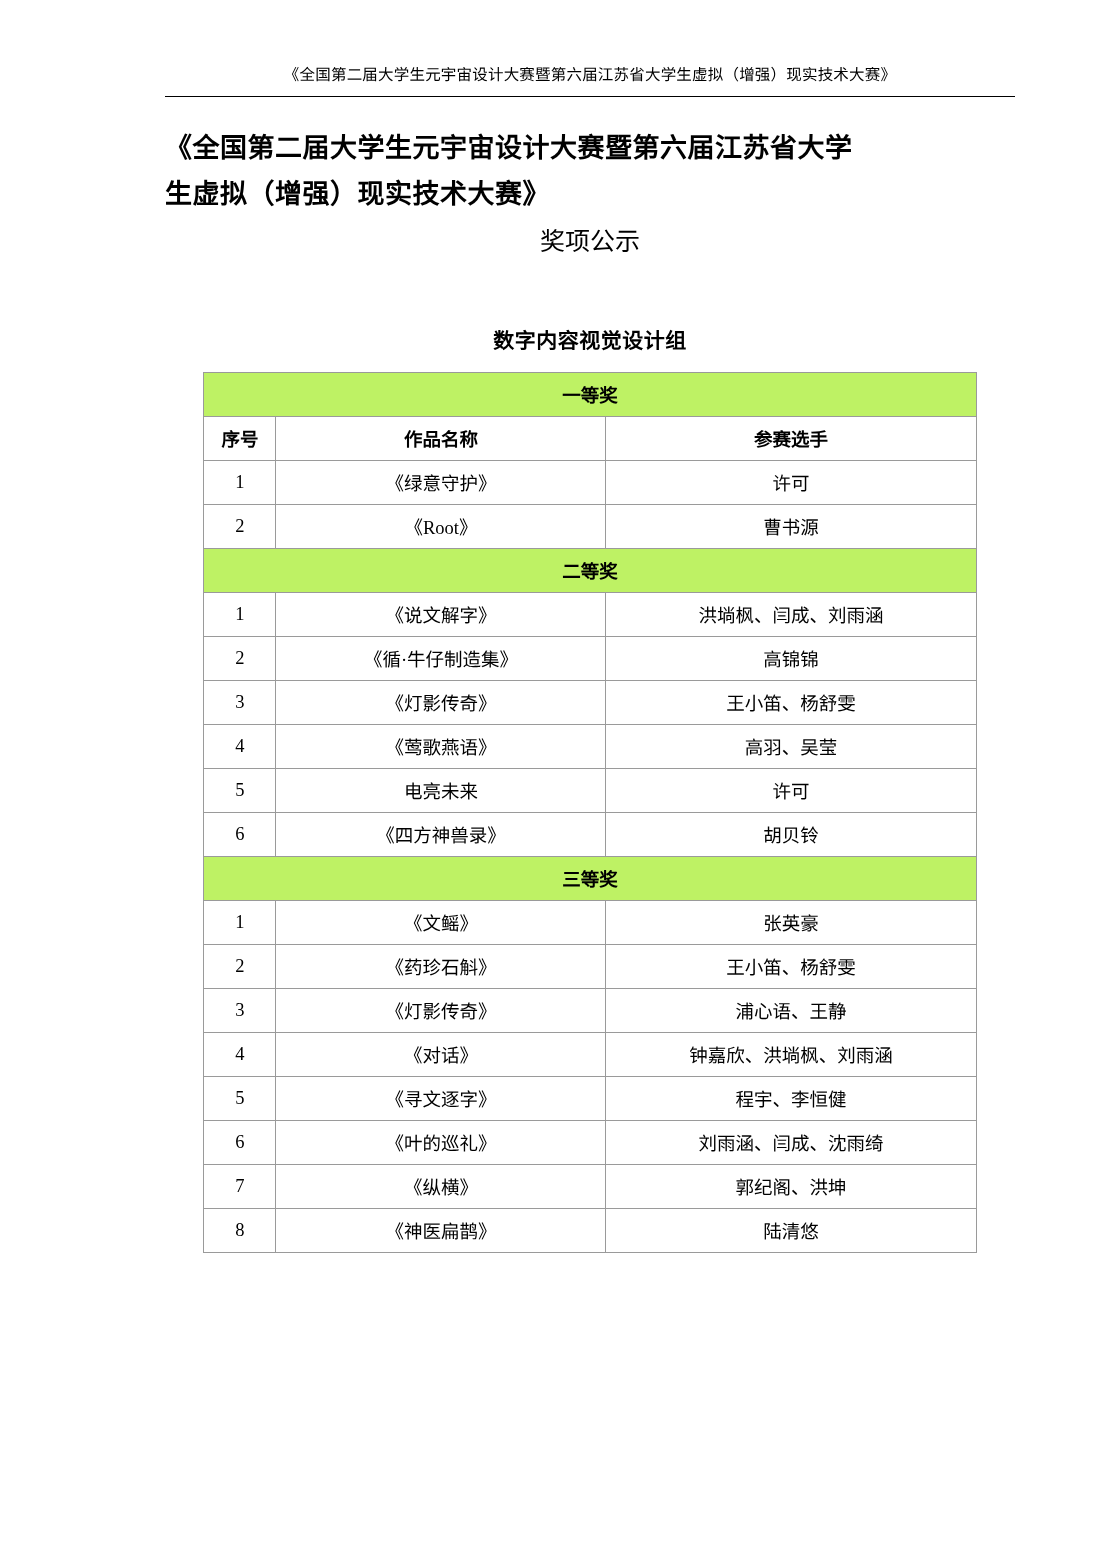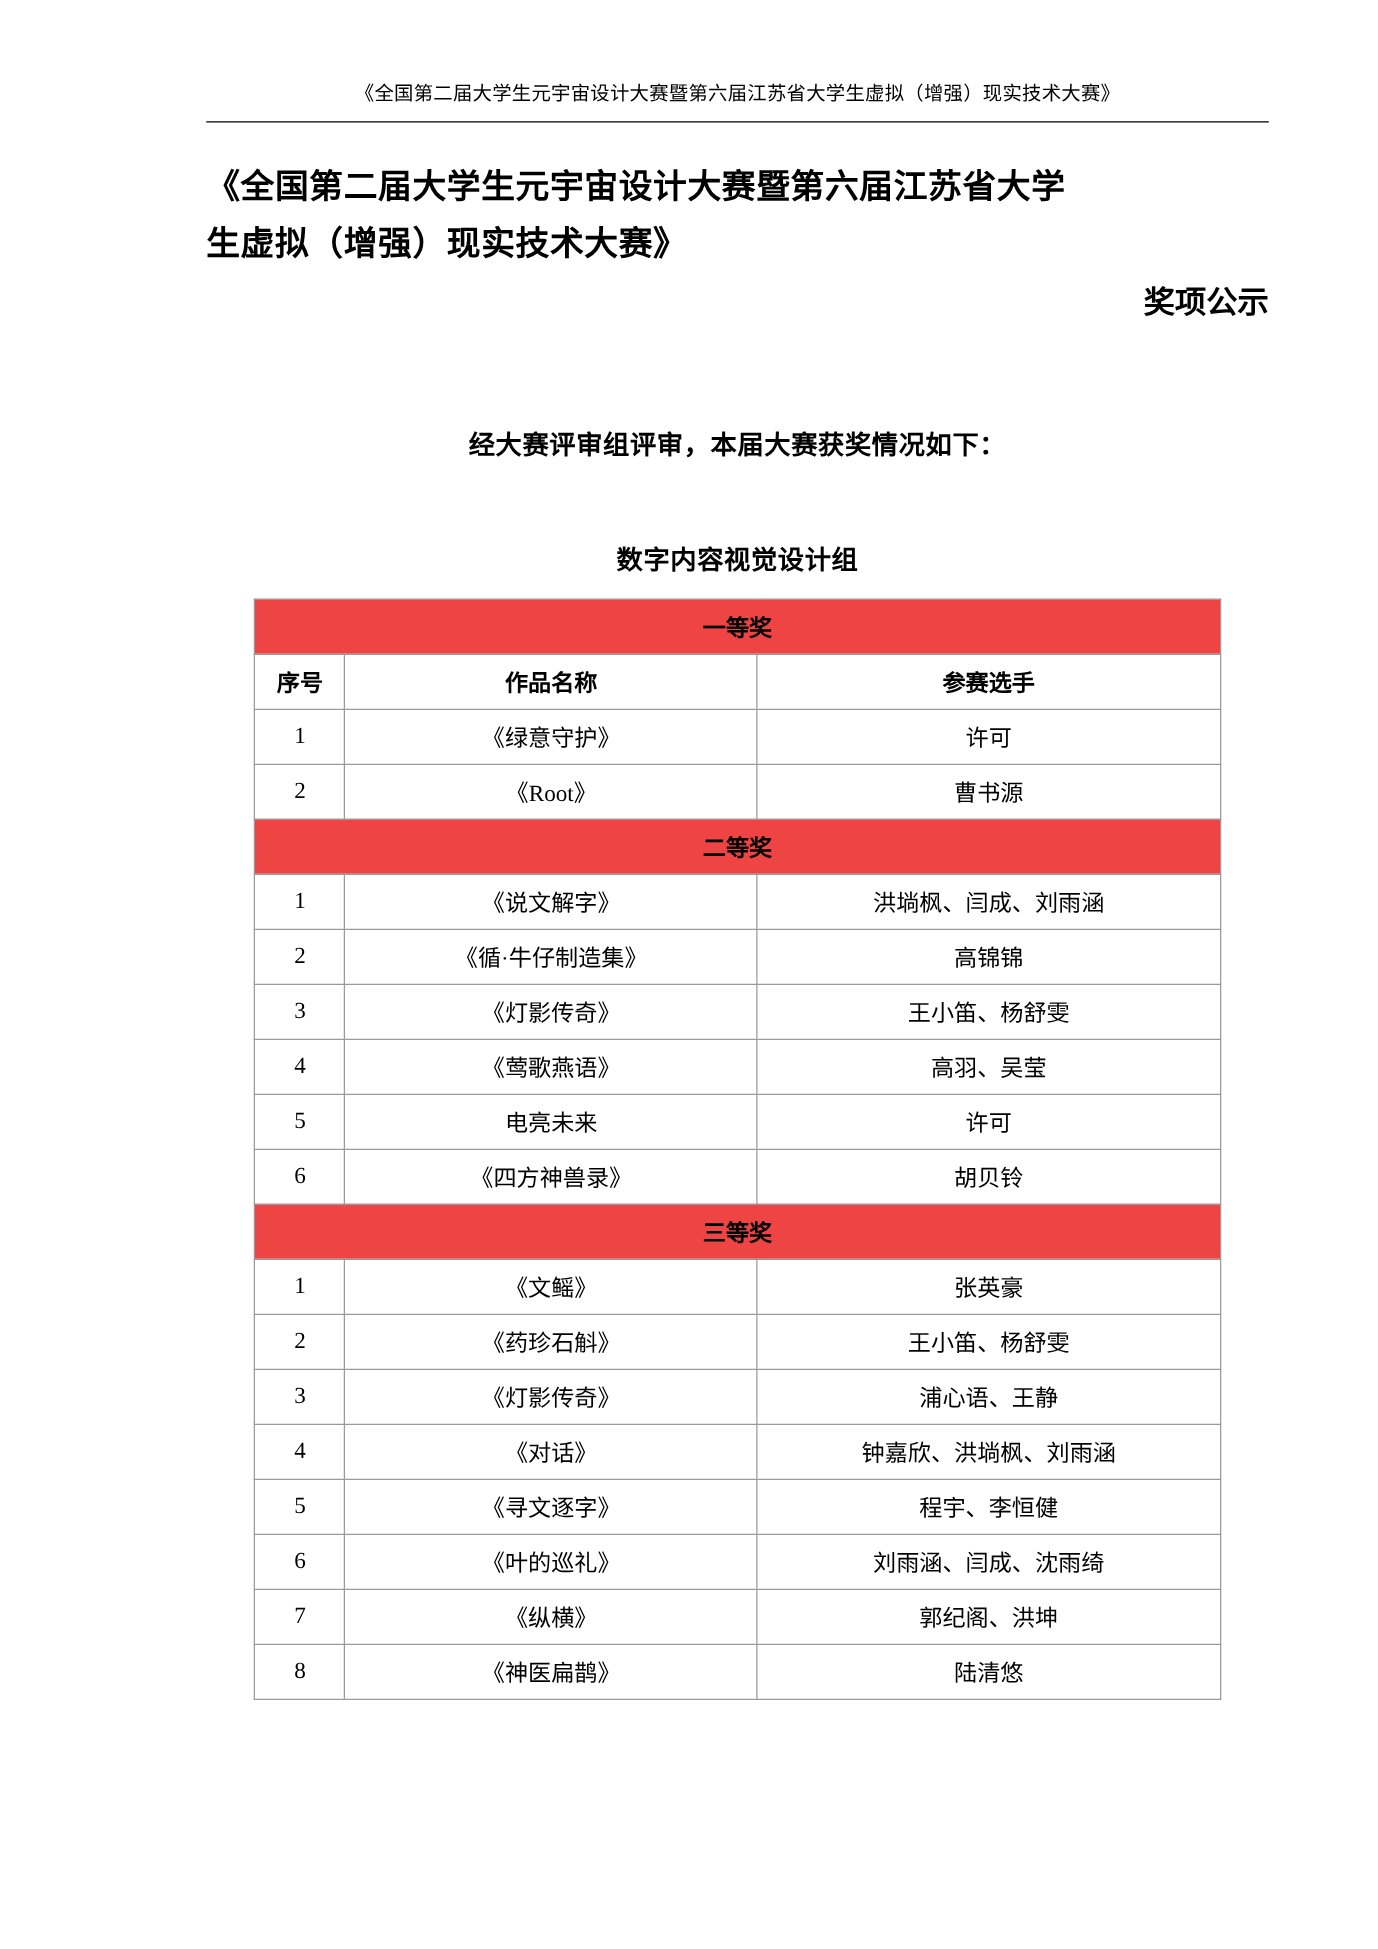--- a/index.html
+++ b/index.html
@@ -34,22 +34,22 @@
     margin: 0 0 28px 0;
   }
   .doc-title {
     font-size: 27px;
     font-weight: bold;
     line-height: 1.72;
     letter-spacing: 0.5px;
   }
   .doc-subtitle {
     font-size: 25px;
-    font-weight: bold;
-    text-align: right;
+    font-weight: normal;
+    text-align: center;
     line-height: 1.6;
     margin-top: 4px;
   }
   .intro {
     font-size: 21px;
     font-weight: bold;
     text-align: center;
     margin-top: 76px;
     letter-spacing: 0.5px;
   }
@@ -70,21 +70,21 @@
   table.award-table td {
     border: 1px solid #9a9a9a;
     font-size: 18.5px;
     text-align: center;
     height: 43px;
     padding: 0 4px;
     vertical-align: middle;
     color: #000;
   }
   td.award-band {
-    background: #ef4444;
+    background: #bef264;
     font-weight: bold;
     font-size: 19px;
   }
   td.col-head {
     font-weight: bold;
     font-size: 19px;
   }
   .c-idx { width: 72px; }
   .c-work { width: 330px; }
   .c-person { width: 370px; }
@@ -106,21 +106,20 @@
 
   <div class="header-line">《全国第二届大学生元宇宙设计大赛暨第六届江苏省大学生虚拟（增强）现实技术大赛》</div>
   <div class="header-rule"></div>
 
   <div class="doc-title">
     <div>《全国第二届大学生元宇宙设计大赛暨第六届江苏省大学</div>
     <div>生虚拟（增强）现实技术大赛》</div>
   </div>
   <div class="doc-subtitle">奖项公示</div>
 
-  <div class="intro">经大赛评审组评审，本届大赛获奖情况如下：</div>
 
   <div class="group-title">数字内容视觉设计组</div>
 
   <table class="award-table">
     <colgroup>
       <col class="c-idx">
       <col class="c-work">
       <col class="c-person">
     </colgroup>
     <tbody>

